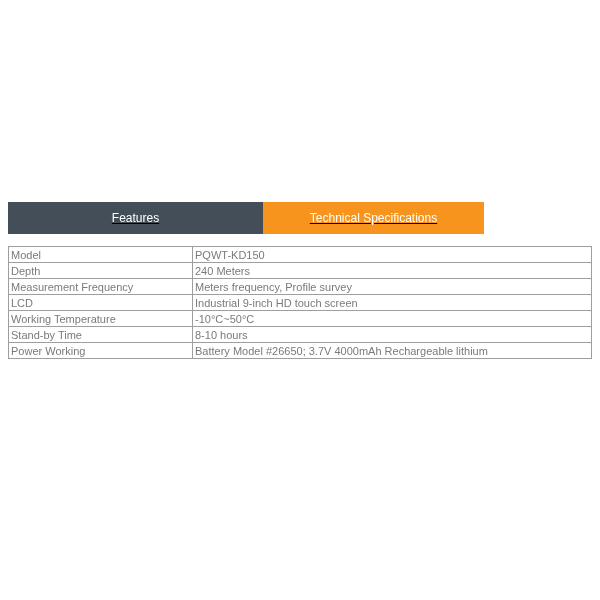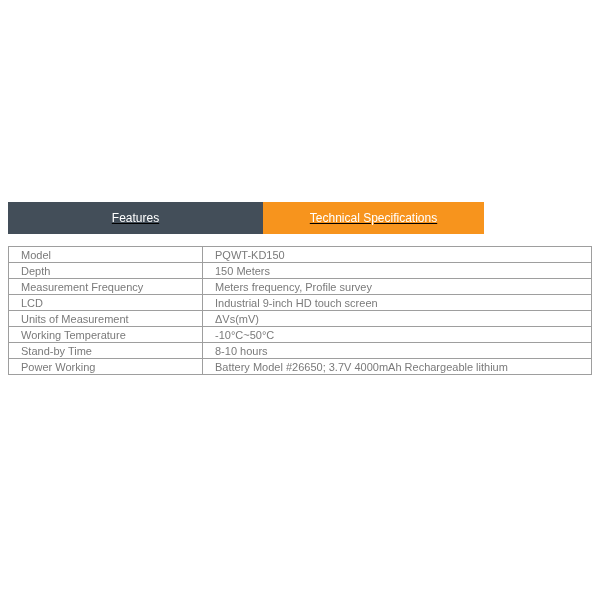--- a/index.html
+++ b/index.html
@@ -49,21 +49,21 @@
     top: 246px;
     width: 584px;
     border-collapse: collapse;
     table-layout: fixed;
     font-size: 11px;
     color: var(--table-text, #7A7A7A);
   }
   .spec-table td {
     border: 1px solid var(--table-border, #9E9E9E);
     height: 15px;
-    padding: 0 4px 0 12px;
+    padding: 0 4px 0 2px;
     vertical-align: middle;
     white-space: nowrap;
     overflow: hidden;
   }
   .label-cell { width: 177px; }
 </style>
 </head>
 <body>
 
 <div class="page">
@@ -73,33 +73,29 @@
   </div>
 
   <table class="spec-table">
     <tbody>
         <tr>
           <td class="label-cell">Model</td>
           <td class="value-cell">PQWT-KD150</td>
         </tr>
         <tr>
           <td class="label-cell">Depth</td>
-          <td class="value-cell">150 Meters</td>
+          <td class="value-cell">240 Meters</td>
         </tr>
         <tr>
           <td class="label-cell">Measurement Frequency</td>
           <td class="value-cell">Meters frequency, Profile survey</td>
         </tr>
         <tr>
           <td class="label-cell">LCD</td>
           <td class="value-cell">Industrial 9-inch HD touch screen</td>
-        </tr>
-        <tr>
-          <td class="label-cell">Units of Measurement</td>
-          <td class="value-cell">ΔVs(mV)</td>
         </tr>
         <tr>
           <td class="label-cell">Working Temperature</td>
           <td class="value-cell">-10°C~50°C</td>
         </tr>
         <tr>
           <td class="label-cell">Stand-by Time</td>
           <td class="value-cell">8-10 hours</td>
         </tr>
         <tr>

